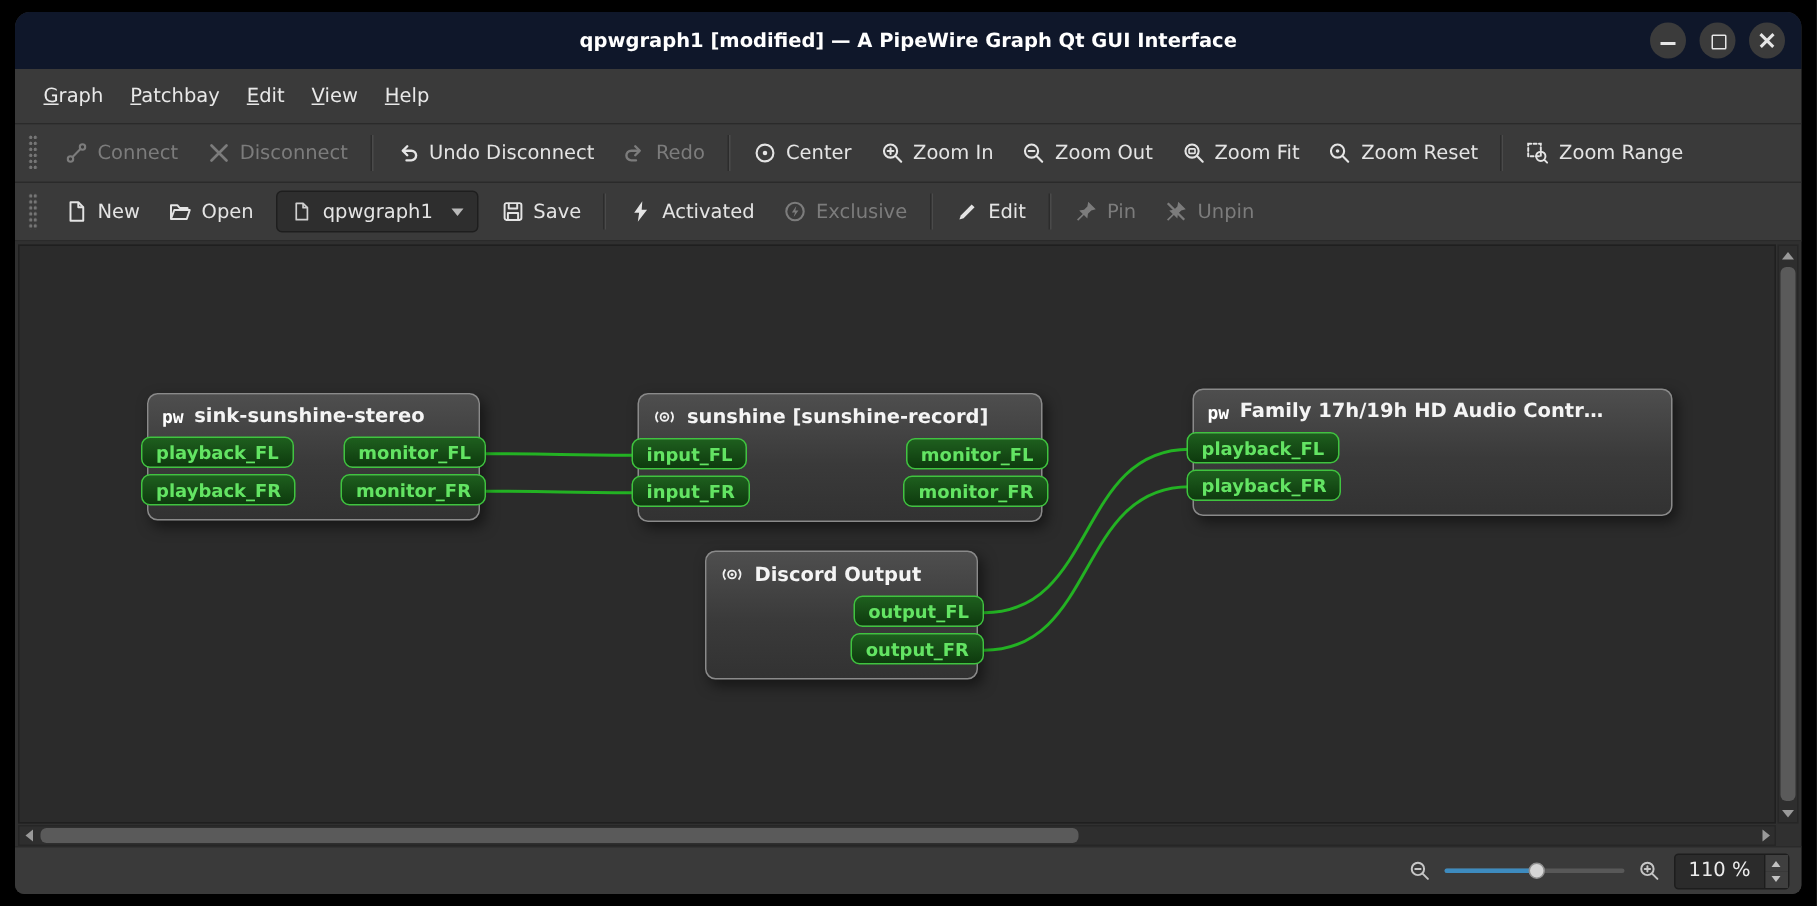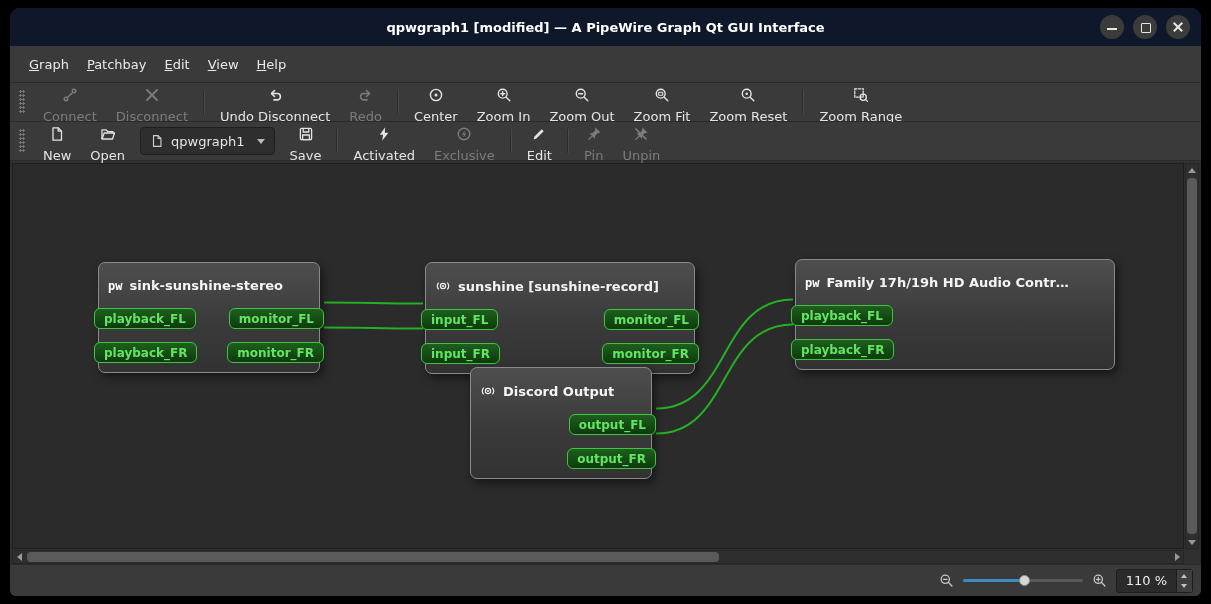--- a/index.html
+++ b/index.html
@@ -28,21 +28,21 @@
   .menu-item { display: inline-block; color: #e8e8e8; font-size: 13px; padding: 4px 9px; border-radius: 3px; }
   .menu-item::first-letter { text-decoration: underline; }
 
   
   .toolbar { height: 39px; background: #3a3a3a; border-bottom: 1px solid #2a2a2a;
              display: flex; align-items: center; padding: 0 5px; flex: 0 0 auto; gap: 1px; }
   .tb-handle { width: 6px; height: 24px; margin: 0 8px 0 4px;
                background-image: radial-gradient(circle at 1.5px 1.5px, #767676 1px, transparent 1.3px);
                background-size: 3px 4px; }
   .tb-btn { display: flex; align-items: center; gap: 6px; padding: 0 9px; height: 30px;
-            color: #e4e4e4; font-size: 13px; border-radius: 4px; white-space: nowrap; flex-direction: column; }
+            color: #e4e4e4; font-size: 13px; border-radius: 4px; white-space: nowrap; }
   .tb-btn.disabled { color: #7c7c7c; }
   .tb-btn svg { flex: 0 0 auto; }
   .tb-sep { width: 2px; height: 24px; margin: 0 5px; border-left: 1px solid #2c2c2c; border-right: 1px solid #4a4a4a; }
   .combo { display: flex; align-items: center; gap: 7px; height: 28px; padding: 0 9px;
            background: #2e2e2e; border: 1px solid #1e1e1e; border-radius: 4px;
            color: #e4e4e4; font-size: 13px; margin: 0 5px; text-align: center; }
   .combo-arrow { width: 0; height: 0; border-left: 4px solid transparent; border-right: 4px solid transparent;
                  border-top: 5px solid #b9b9b9; margin-left: 5px; }
 
   
@@ -60,24 +60,24 @@
   .tri { width: 0; height: 0; position: absolute; }
   .tri-up    { left: 2px; top: 4px; border-left: 4px solid transparent; border-right: 4px solid transparent; border-bottom: 5px solid #999; }
   .tri-down  { left: 2px; top: 4px; border-left: 4px solid transparent; border-right: 4px solid transparent; border-top: 5px solid #999; }
   .tri-left  { left: 4px; top: 2px; border-top: 4px solid transparent; border-bottom: 4px solid transparent; border-right: 5px solid #999; }
   .tri-right { left: 4px; top: 2px; border-top: 4px solid transparent; border-bottom: 4px solid transparent; border-left: 5px solid #999; }
 
   
   .node { position: absolute; background: linear-gradient(180deg, #4e4e4e 0%, #3a3a3a 55%, #323232 100%);
           border: 1px solid #8a8a8a; border-radius: 7px; box-shadow: 3px 4px 9px rgba(0,0,0,.5);
           z-index: 2; padding-bottom: 9px; }
-  .node-title { display: flex; align-items: center; gap: 7px; padding: 15px 10px 2px 9px;
+  .node-title { display: flex; align-items: center; gap: 7px; padding: 7px 10px 2px 9px;
                 color: #f4f4f4; font-size: 13px; font-weight: bold; white-space: nowrap; }
   .pw-glyph { font-family: "DejaVu Sans Mono", monospace; font-size: 12px; font-weight: bold; color: #fff; }
-  .prow { display: flex; justify-content: space-between; margin: 13px -5px 0 -5px; }
+  .prow { display: flex; justify-content: space-between; margin: 4px -5px 0 -5px; }
   .prow.right { justify-content: flex-end; }
   .prow.left { justify-content: flex-start; }
   .port { display: inline-flex; align-items: center; height: 21px; padding: 0 9px;
           font-size: 12px; font-weight: bold; color: var(--port-text, #63e463);
           background: linear-gradient(180deg, #1e5f1e, #0e3a0e);
           border: 1px solid var(--port-border, #3fc43f); border-radius: 6px; }
 
   
   .statusbar { height: 32px; background: #3a3a3a; border-top: 1px solid #2a2a2a;
                display: flex; align-items: center; justify-content: flex-end; gap: 9px;

